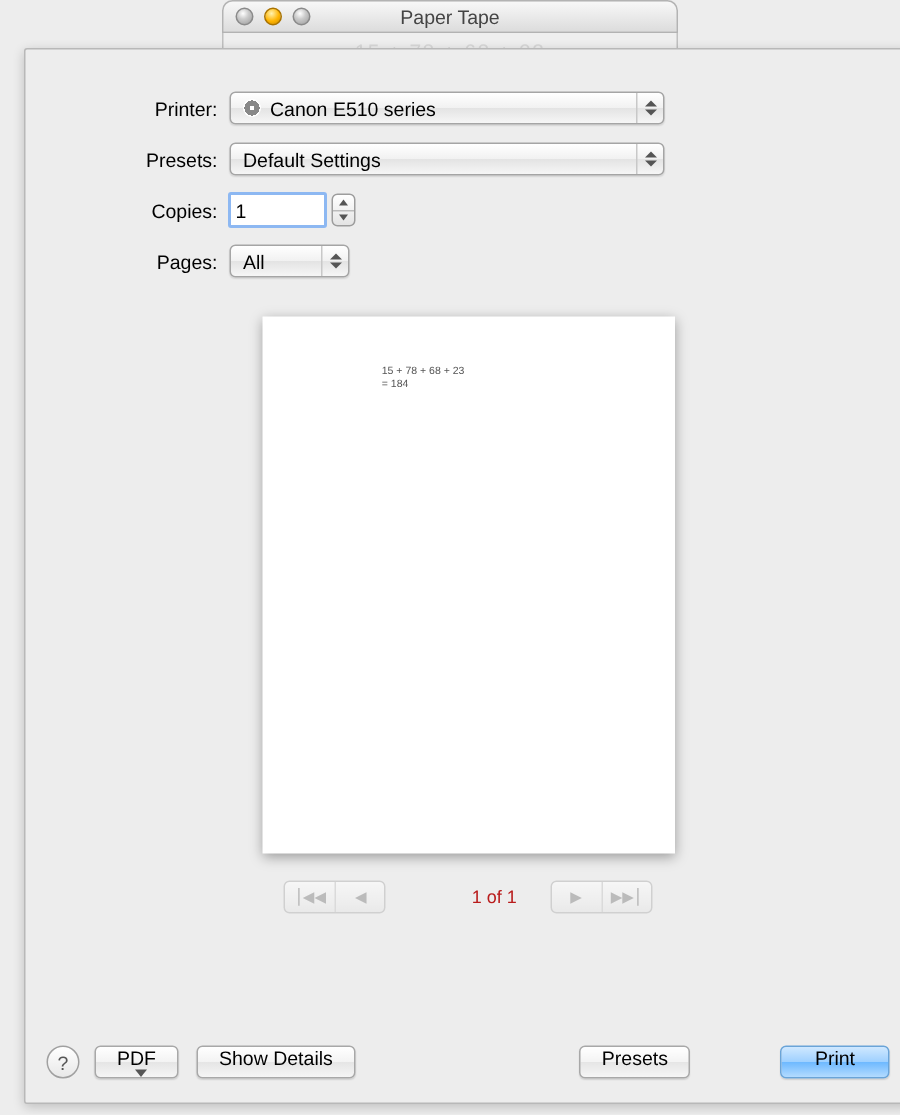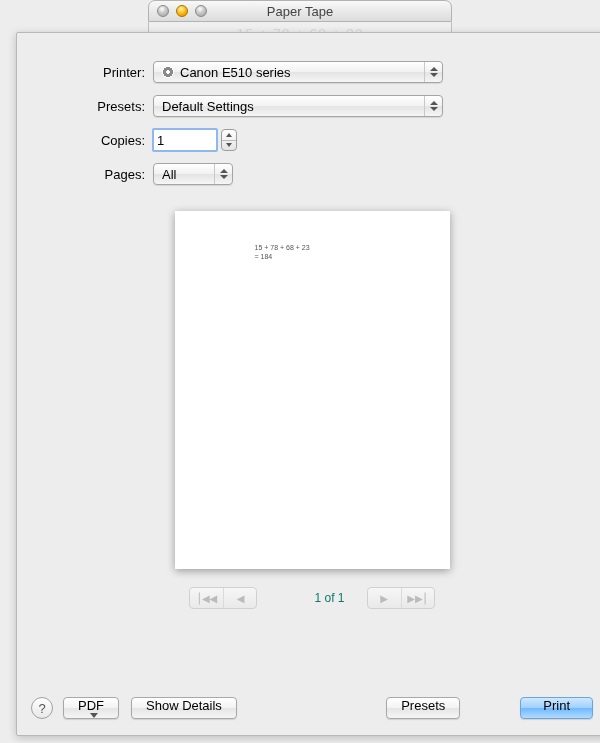--- a/index.html
+++ b/index.html
@@ -202,21 +202,21 @@
     .navbtn {
       width: 33px;
       display: flex;
       align-items: center;
       justify-content: center;
       color: #8a8a8a;
       font-size: 10px;
     }
     .navbtn + .navbtn { border-left: 1px solid #c9c9c9; }
     .nav-disabled { opacity: 0.5; }
-    .page-indicator { font-size: 12px; color: #0f766e; margin-left: 35px; }
+    .page-indicator { font-size: 12px; color: #b91c1c; margin-left: 35px; }
 
     
     .bottombar {
       position: absolute;
       left: 0; right: 0; bottom: 0;
       height: 54px;
       display: flex;
       align-items: center;
       padding: 0 14px;
     }

